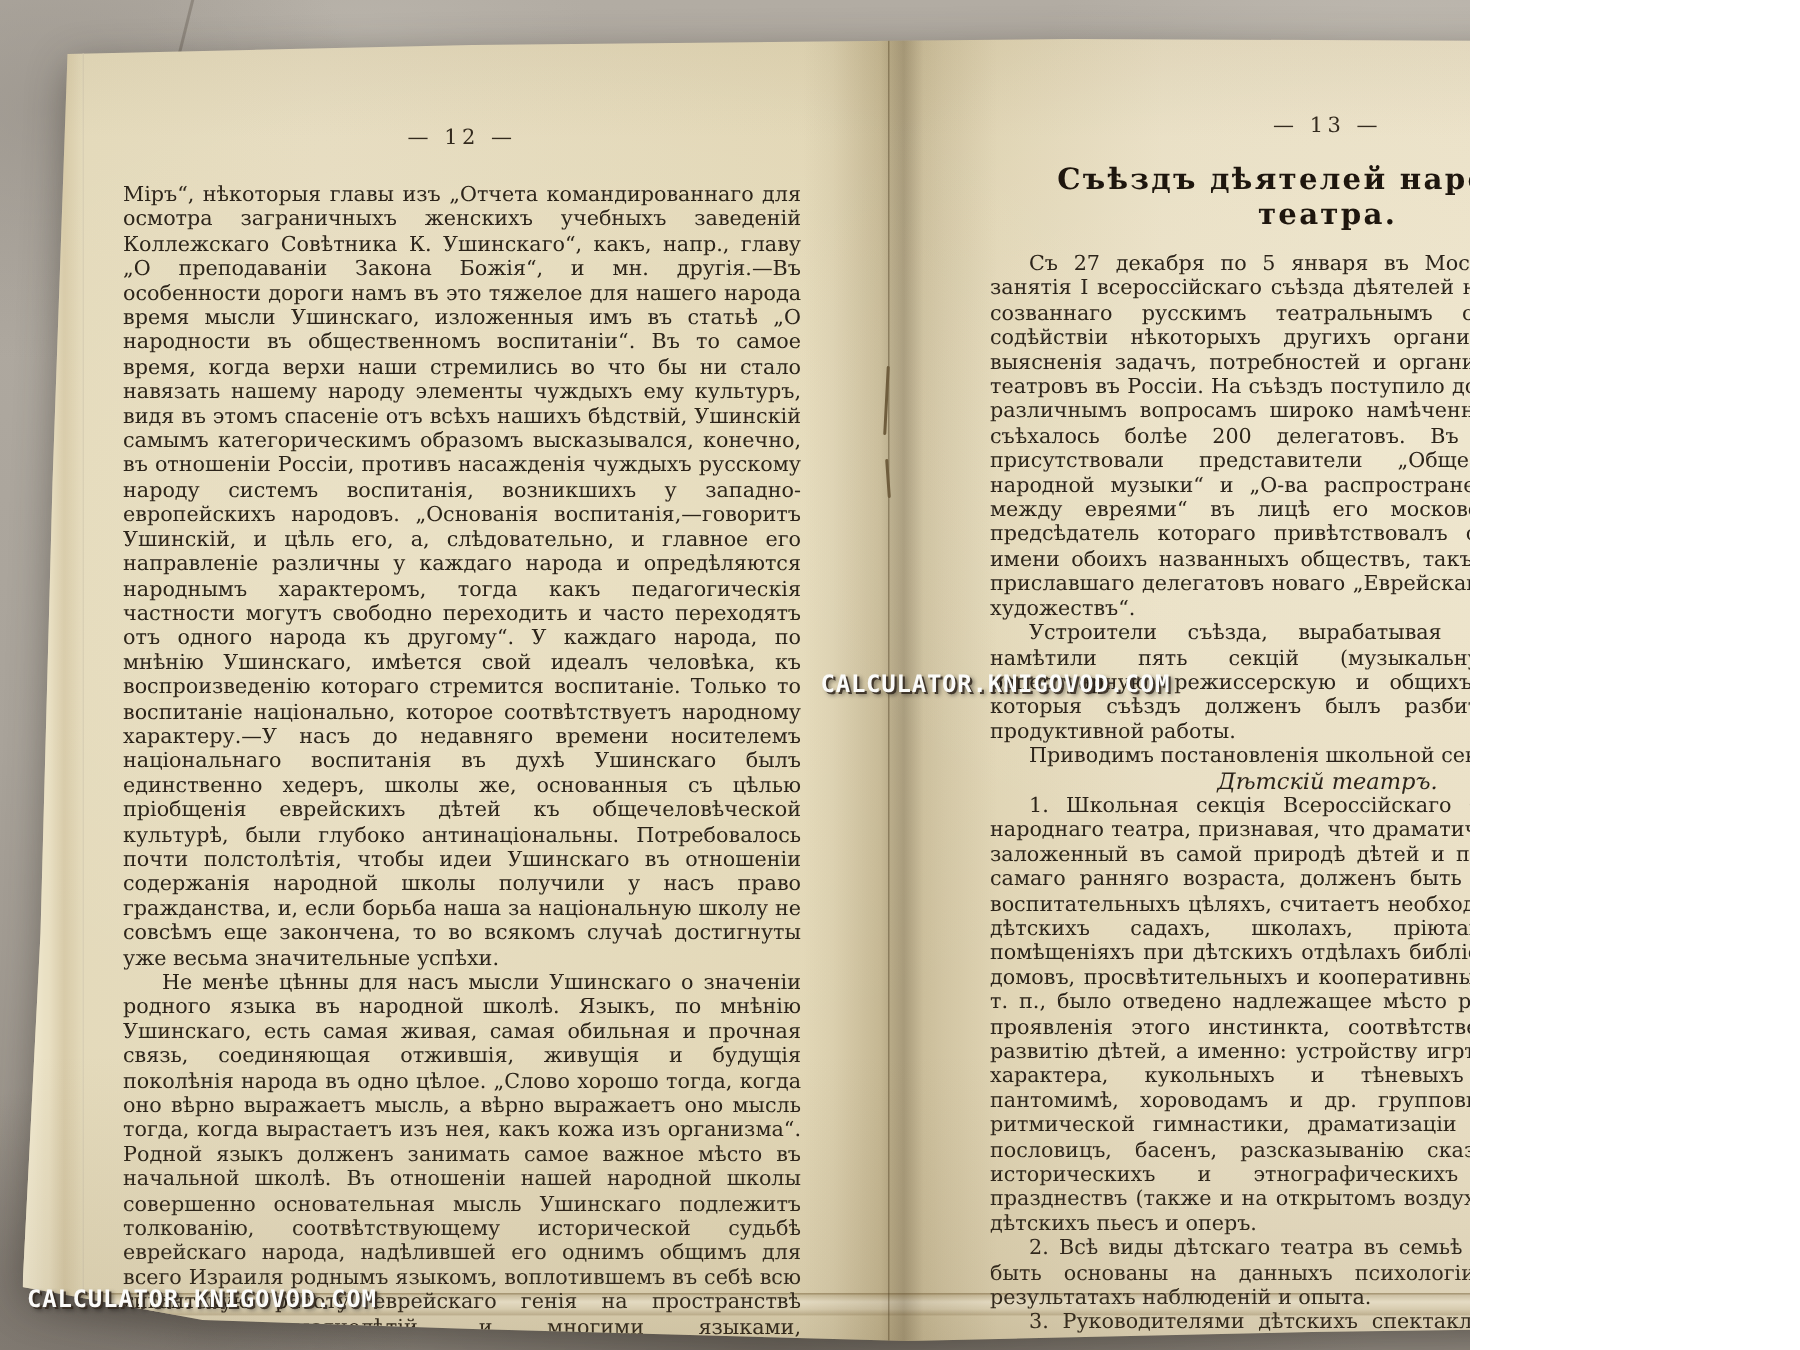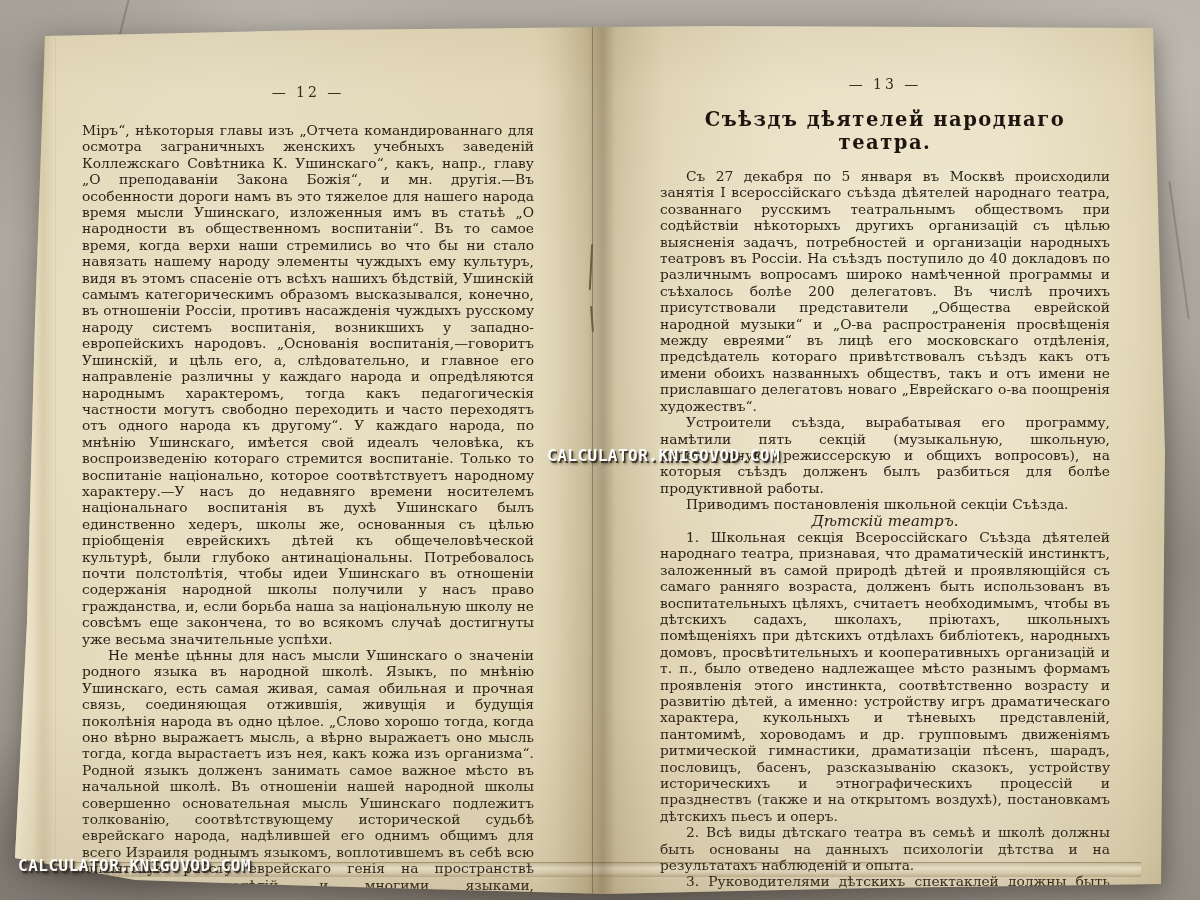--- a/index.html
+++ b/index.html
@@ -1,17 +1,17 @@
 <!DOCTYPE html>
 <html><head>
 <meta charset="utf-8">
 <style>
   html,body{margin:0;padding:0;}
   .photo{
-    position:relative;width:1200px;height:900px;overflow:hidden;
+    position:relative;width:980px;height:900px;overflow:hidden;
     background-color:#a49e95;
     background-image:
       radial-gradient(ellipse 320px 200px at 6% 96%, rgba(66,60,54,.38), transparent 70%),
       radial-gradient(ellipse 560px 170px at 52% 100%, rgba(78,72,64,.42), transparent 72%),
       radial-gradient(ellipse 420px 320px at 99% 62%, rgba(130,123,113,.55), transparent 70%),
       radial-gradient(ellipse 360px 260px at 96% 8%, rgba(205,200,191,.55), transparent 70%),
       radial-gradient(ellipse 300px 240px at 3% 8%, rgba(148,142,134,.6), transparent 70%),
       radial-gradient(ellipse 200px 90px at 25% 2%, rgba(190,185,176,.5), transparent 75%),
       linear-gradient(180deg,#b2aca3 0%,#a9a39a 55%,#948d84 100%);
     font-family:"DejaVu Serif","DejaVu Sans",serif;

